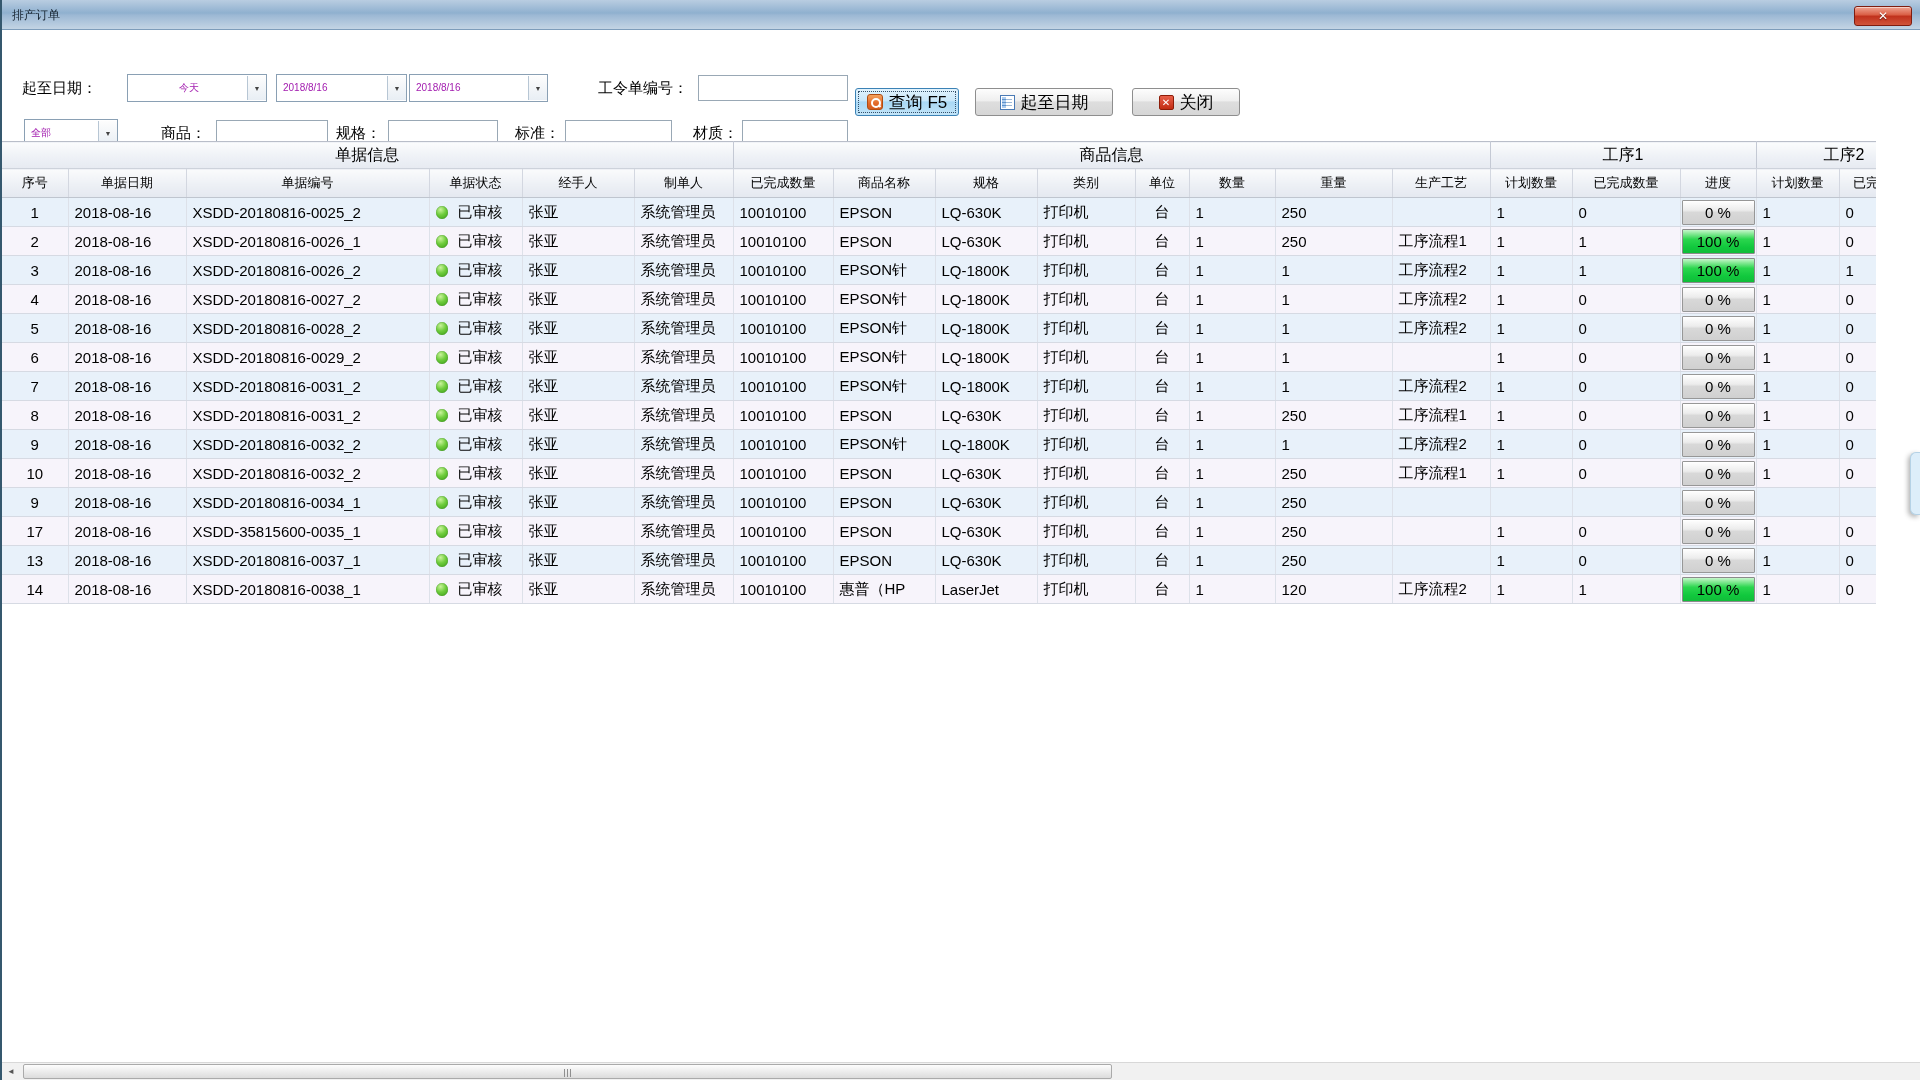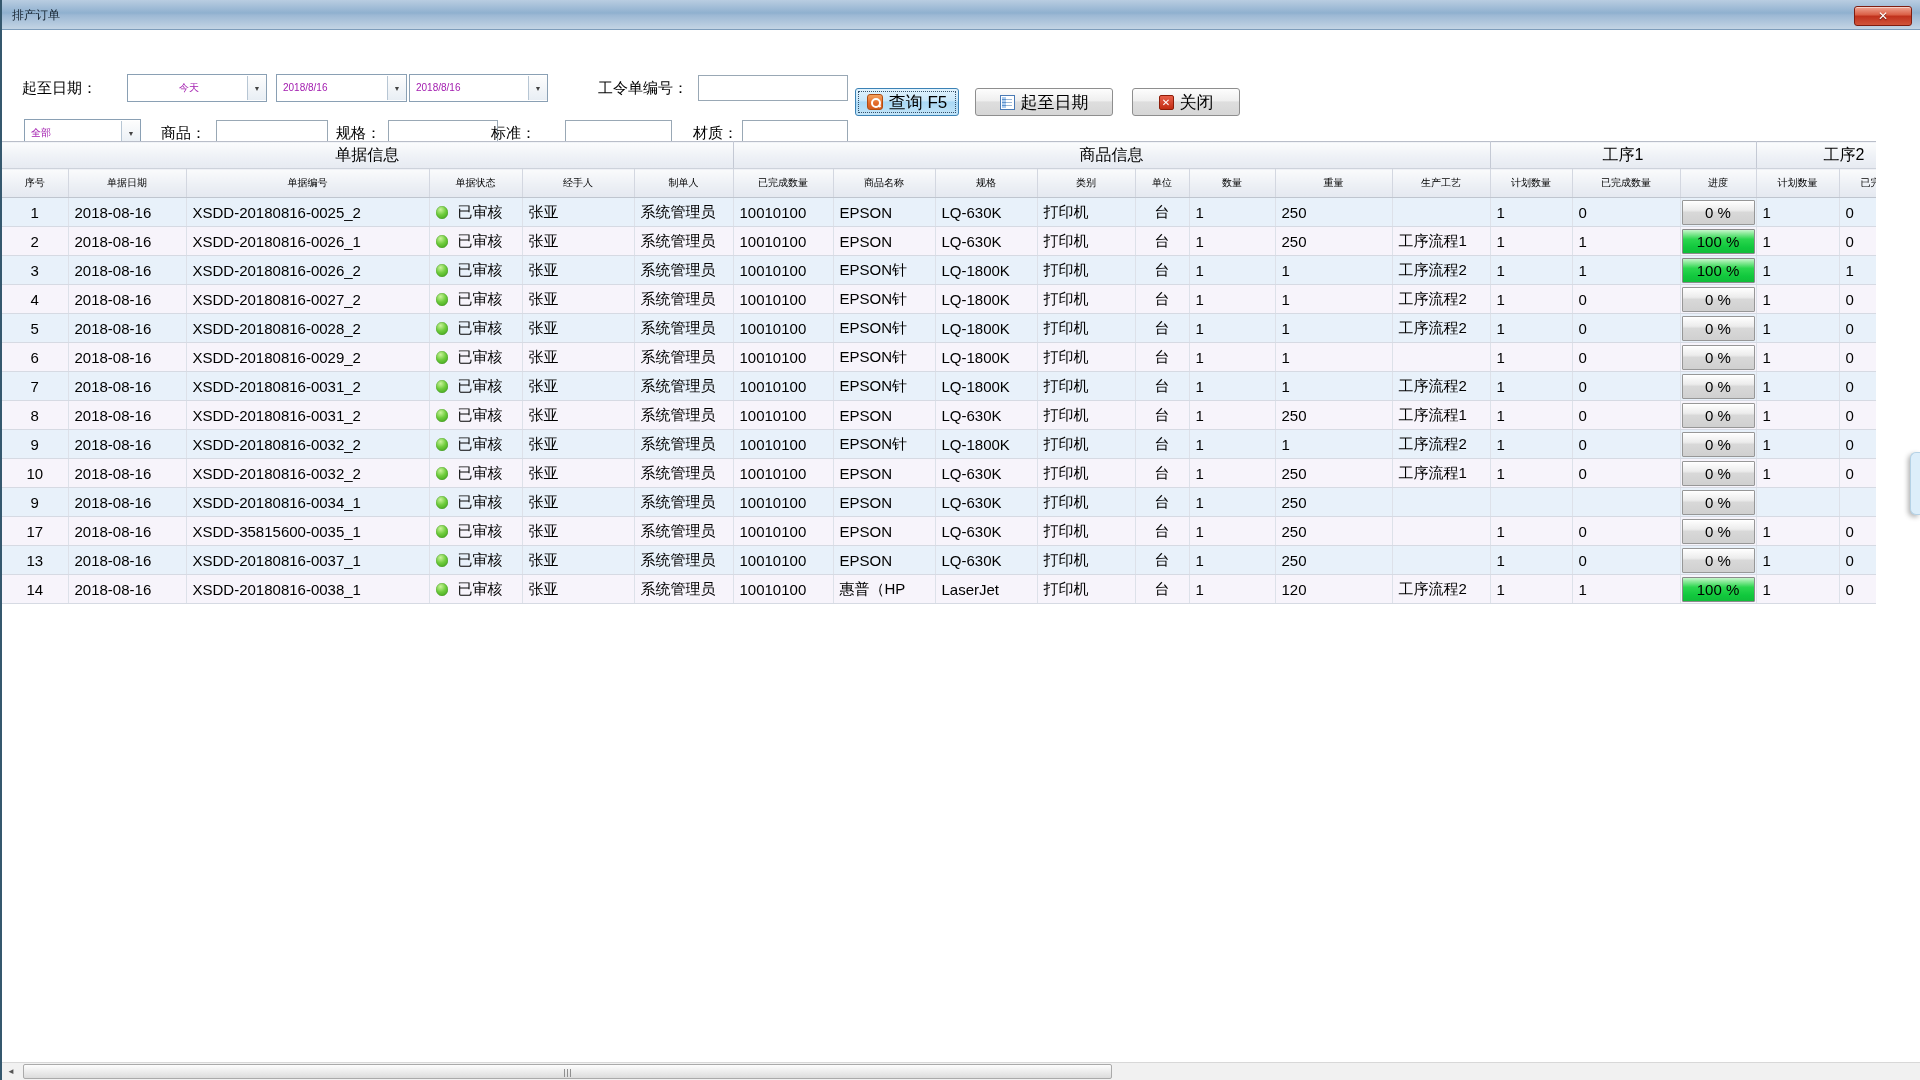--- a/index.html
+++ b/index.html
@@ -54,21 +54,21 @@
   .icon-closebtn { width:15px; height:15px; border-radius:2px; background:linear-gradient(180deg,#e8604a,#c22c12);
     border:1px solid #8d1c08; color:#fff; font-size:10px; font-weight:bold; line-height:13px; text-align:center; }
 
   
   .grid-wrap { position:absolute; left:0; top:141px; width:1874px; height:465px; overflow:hidden; background:#fff; }
   table.grid { border-collapse:collapse; table-layout:fixed; width:1930px; }
   table.grid th, table.grid td { overflow:hidden; white-space:nowrap; font-weight:normal; }
   th.group { height:27px; font-size:16px; color:#000; text-align:center;
     background:linear-gradient(180deg,#fbfcfd,#eef1f6 55%,#e6eaf1);
     border-top:1px solid #b9bec9; border-bottom:1px solid #cdd2db; border-right:1px solid #c4c9d4; }
-  th.col { height:29px; font-size:10px; color:#000; text-align:center;
+  th.col { height:29px; font-size:13px; color:#000; text-align:center;
     background:linear-gradient(180deg,#fafbfc,#edf0f5 55%,#e4e8f0);
     border-bottom:1px solid #bfc5cf; border-right:1px solid #d3d7e0; }
   td.cell { height:29px; font-size:15px; color:#000; border-bottom:1px solid #d6dae3; border-right:1px solid #dde1e9; padding:0 6px; }
   tr.odd td.cell  { background:#e8f1fa; }
   tr.even td.cell { background:#f7f4fb; }
   td.center { text-align:center; padding:0; }
 
   .status-dot { display:inline-block; width:12px; height:13px; border-radius:50%; margin-right:10px; vertical-align:-2px;
     background:radial-gradient(circle at 38% 28%, #c9f39a 0%, #6ecc3c 45%, #3b9c18 100%);
     box-shadow:inset 0 0 1px #2a7a10; }
@@ -127,29 +127,29 @@
     </div>
     <div class="tbtn" style="left:973px; top:58px; width:138px;">
       <span class="ic icon-config"></span>
       <span>起至日期</span>
     </div>
     <div class="tbtn" style="left:1130px; top:58px; width:108px;">
       <span class="ic icon-closebtn">✕</span>
       <span>关闭</span>
     </div>
 
-    <div class="combo" style="left:22px; top:89px; width:117px;">
+    <div class="combo" style="left:22px; top:89px; width:94px;">
       <span class="val">全部</span>
       <span class="arrow">▼</span>
     </div>
     <span class="lbl" style="left:159px; top:90px;">商品：</span>
     <input class="tinput" style="left: 214px; top: 90px; width: 112px;" value="">
     <span class="lbl" style="left:334px; top:90px;">规格：</span>
     <input class="tinput" style="left: 386px; top: 90px; width: 110px;" value="">
-    <span class="lbl" style="left:489px; top:90px;">标准：</span>
+    <span class="lbl" style="left:513px; top:90px;">标准：</span>
     <input class="tinput" style="left: 563px; top: 90px; width: 107px;" value="">
     <span class="lbl" style="left:691px; top:90px;">材质：</span>
     <input class="tinput" style="left: 740px; top: 90px; width: 106px;" value="">
   </div>
 
   <div class="grid-wrap">
     <table class="grid" id="grid-table">
         <colgroup>
           <col style="width: 66px;">
           <col style="width: 118px;">

